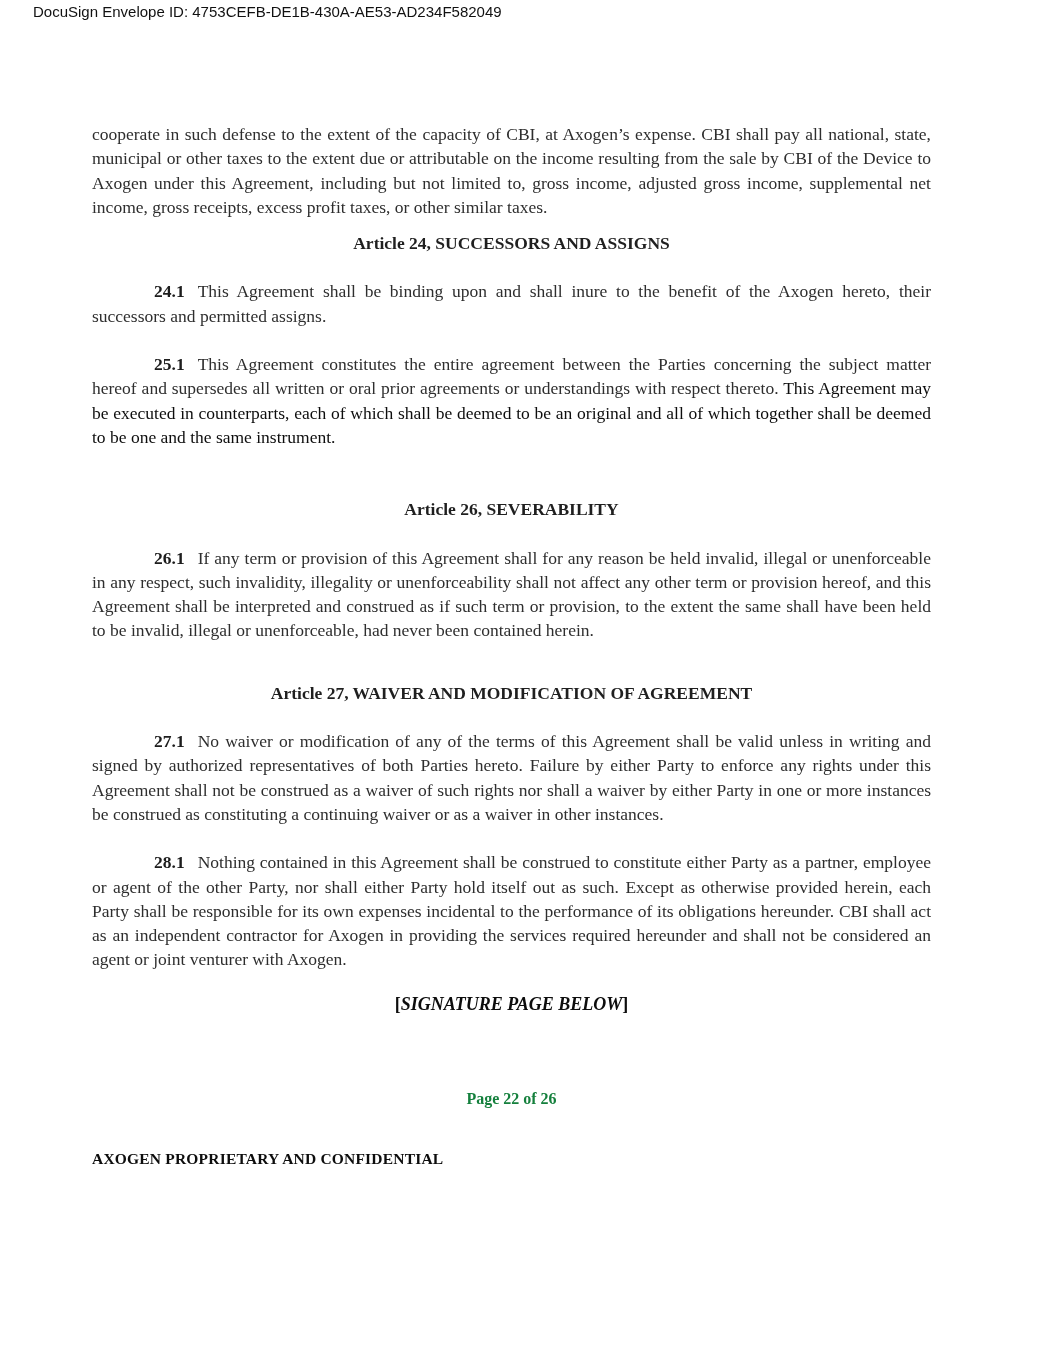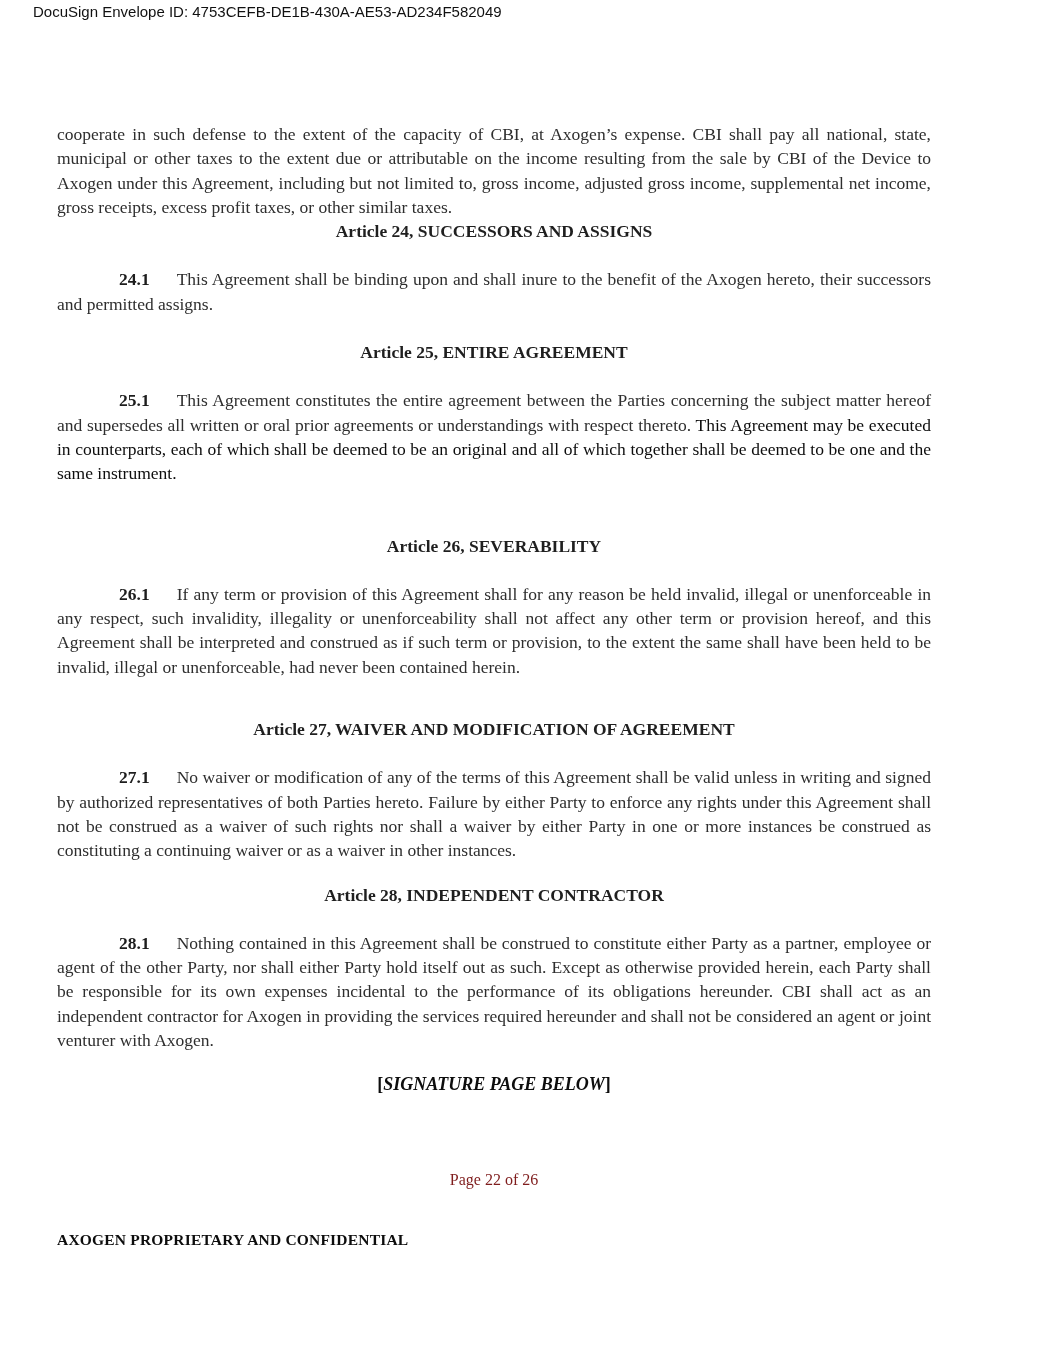--- a/index.html
+++ b/index.html
@@ -16,65 +16,65 @@
   .docusign-bar {
     position: absolute;
     top: 3px;
     left: 33px;
     font-family: "Liberation Sans", sans-serif;
     font-size: 15px;
     color: #111111;
     white-space: nowrap;
   }
   .page {
-    padding: 122px 124px 40px 57px;
+    padding: 122px 124px 40px 92px;
     font-size: 17.5px;
     line-height: 24.3px;
     color: #2e2e2e;
     text-align: justify;
   }
   .para { margin: 0; }
   .clause {
     margin: 24px 0 0 0;
     text-indent: 62px;
   }
   .clause .num {
     font-weight: 700;
     color: #1d1d1d;
-    margin-right: 27px;
+    margin-right: 13px;
   }
   .art-heading {
     font-size: 17.5px;
     font-weight: 700;
     color: #1f1f1f;
     text-align: center;
     text-indent: 0;
     margin: 24px 0 0 0;
   }
-  .art-heading.first { margin-top: 0; }
+  .art-heading.first { margin-top: 12px; }
   .art-heading.gap-large { margin-top: 48px; }
   .art-heading.gap-21 { margin-top: 38px; }
   .art-heading.gap-20 { margin-top: 20px; }
   .added-text { color: #0d0d0d; }
   .signature-line {
     margin: 20px 0 0 0;
     text-align: center;
     text-indent: 0;
     font-weight: 700;
     color: #0d0d0d;
     font-size: 18px;
   }
   .signature-line .sig-text { font-style: italic; }
   .signature-line .bracket { font-style: normal; }
   .page-number {
     margin-top: 71px;
     text-align: center;
-    font-weight: 400;
+    font-weight: 700;
     font-size: 16px;
-    color: #7f1d1d;
+    color: #15803d;
   }
   .confidential {
     margin-top: 36px;
     text-align: left;
     text-indent: 0;
     font-weight: 700;
     font-size: 15.5px;
     color: #0d0d0d;
     letter-spacing: 0.2px;
   }
@@ -86,36 +86,34 @@
 
 <div class="page">
 
   <p class="para">cooperate in such defense to the extent of the capacity of CBI, at Axogen’s expense. CBI shall pay all national, state, municipal or other taxes to the extent due or attributable on the income resulting from the sale by CBI of the Device to Axogen under this Agreement, including but not limited to, gross income, adjusted gross income, supplemental net income, gross receipts, excess profit taxes, or other similar taxes.</p>
 
   <h2 class="art-heading first">Article 24, SUCCESSORS AND ASSIGNS</h2>
   <p class="para clause">
     <span class="num">24.1</span><span>This Agreement shall be binding upon and shall inure to the benefit of the Axogen hereto, their successors and permitted assigns.</span>
   </p>
 
-  <h2 class="art-heading">Article 25, ENTIRE AGREEMENT</h2>
   <p class="para clause">
     <span class="num">25.1</span><span>This Agreement constitutes the entire agreement between the Parties concerning the subject matter hereof and supersedes all written or oral prior agreements or understandings with respect thereto. </span><span class="added-text">This Agreement may be executed in counterparts, each of which shall be deemed to be an original and all of which together shall be deemed to be one and the same instrument.</span>
   </p>
 
   <h2 class="art-heading gap-large">Article 26, SEVERABILITY</h2>
   <p class="para clause">
     <span class="num">26.1</span><span>If any term or provision of this Agreement shall for any reason be held invalid, illegal or unenforceable in any respect, such invalidity, illegality or unenforceability shall not affect any other term or provision hereof, and this Agreement shall be interpreted and construed as if such term or provision, to the extent the same shall have been held to be invalid, illegal or unenforceable, had never been contained herein.</span>
   </p>
 
   <h2 class="art-heading gap-21">Article 27, WAIVER AND MODIFICATION OF AGREEMENT</h2>
   <p class="para clause">
     <span class="num">27.1</span><span>No waiver or modification of any of the terms of this Agreement shall be valid unless in writing and signed by authorized representatives of both Parties hereto. Failure by either Party to enforce any rights under this Agreement shall not be construed as a waiver of such rights nor shall a waiver by either Party in one or more instances be construed as constituting a continuing waiver or as a waiver in other instances.</span>
   </p>
 
-  <h2 class="art-heading gap-20">Article 28, INDEPENDENT CONTRACTOR</h2>
   <p class="para clause">
     <span class="num">28.1</span><span>Nothing contained in this Agreement shall be construed to constitute either Party as a partner, employee or agent of the other Party, nor shall either Party hold itself out as such. Except as otherwise provided herein, each Party shall be responsible for its own expenses incidental to the performance of its obligations hereunder. CBI shall act as an independent contractor for Axogen in providing the services required hereunder and shall not be considered an agent or joint venturer with Axogen.</span>
   </p>
 
   <p class="para signature-line">
     <span class="bracket">[</span><span class="sig-text">SIGNATURE PAGE BELOW</span><span class="bracket">]</span>
   </p>
 
   <div class="page-number">Page 22 of 26</div>
 

